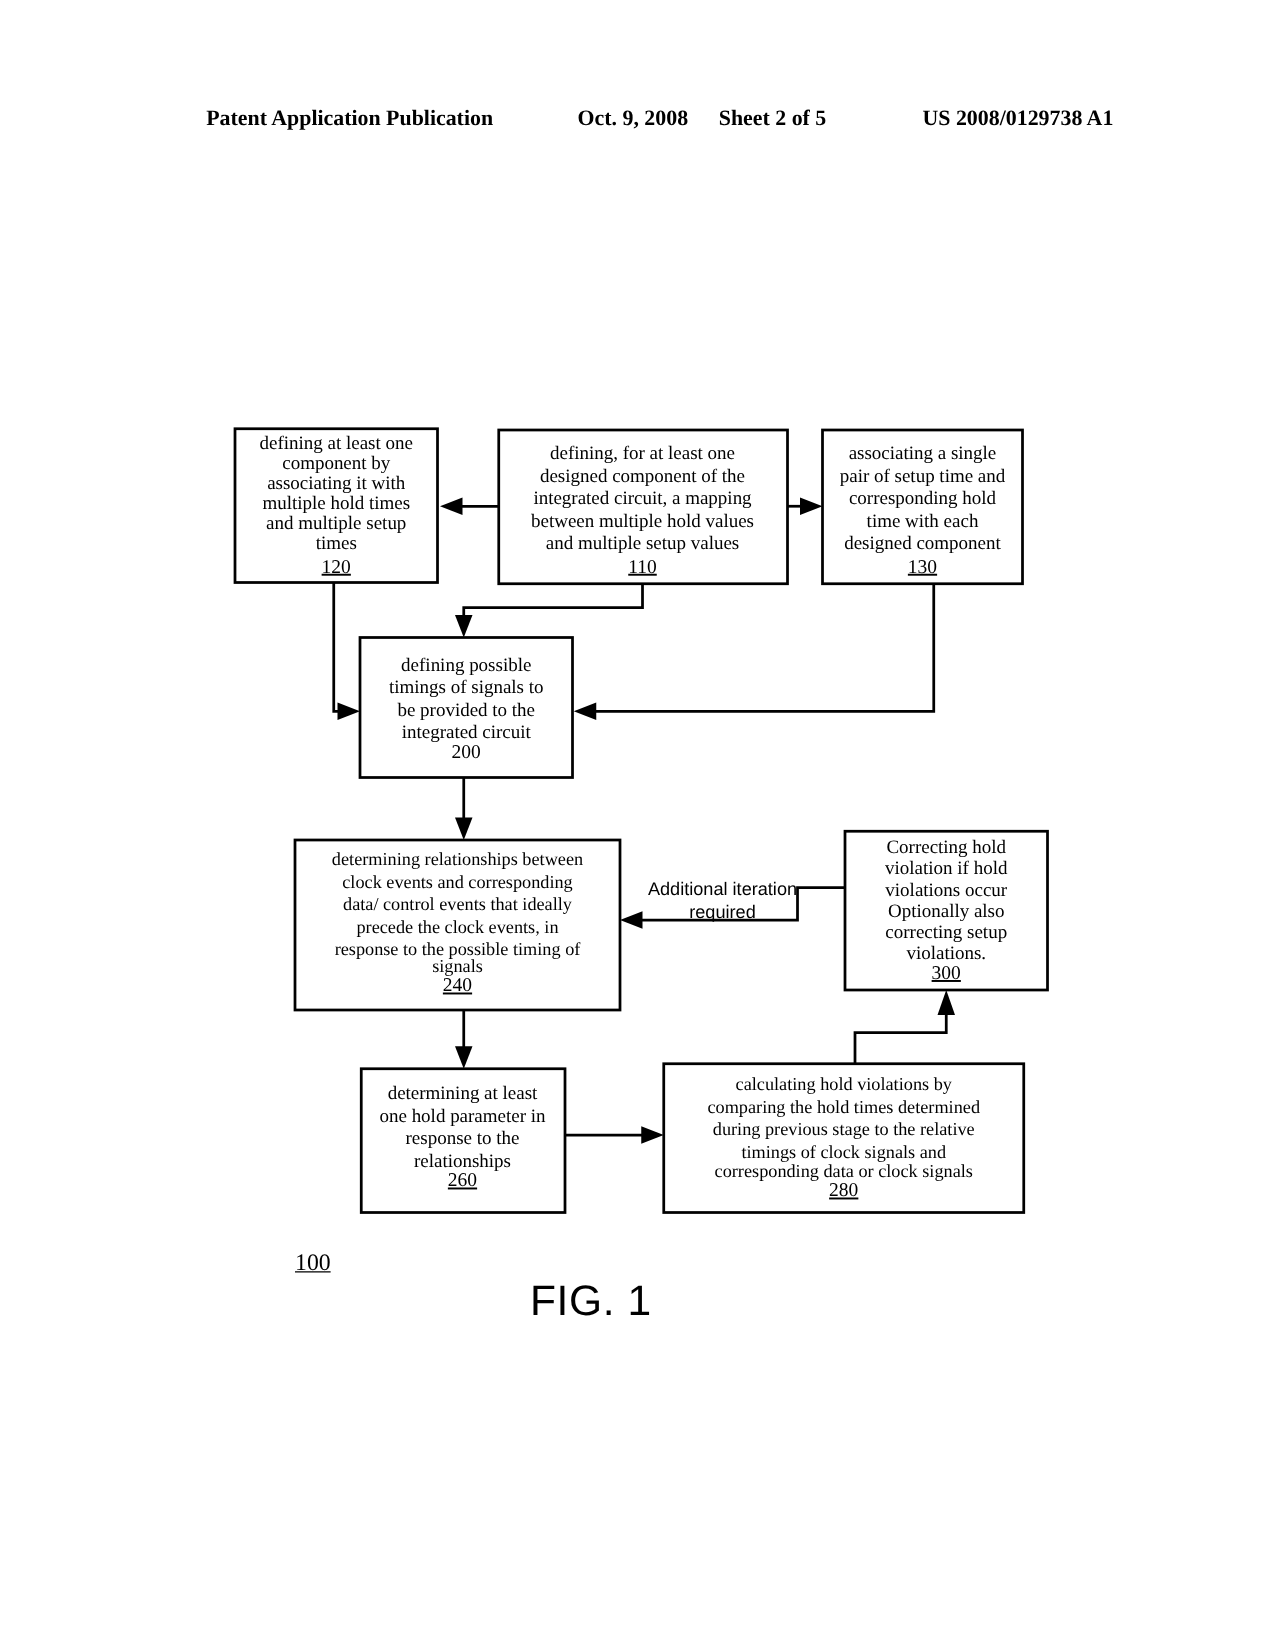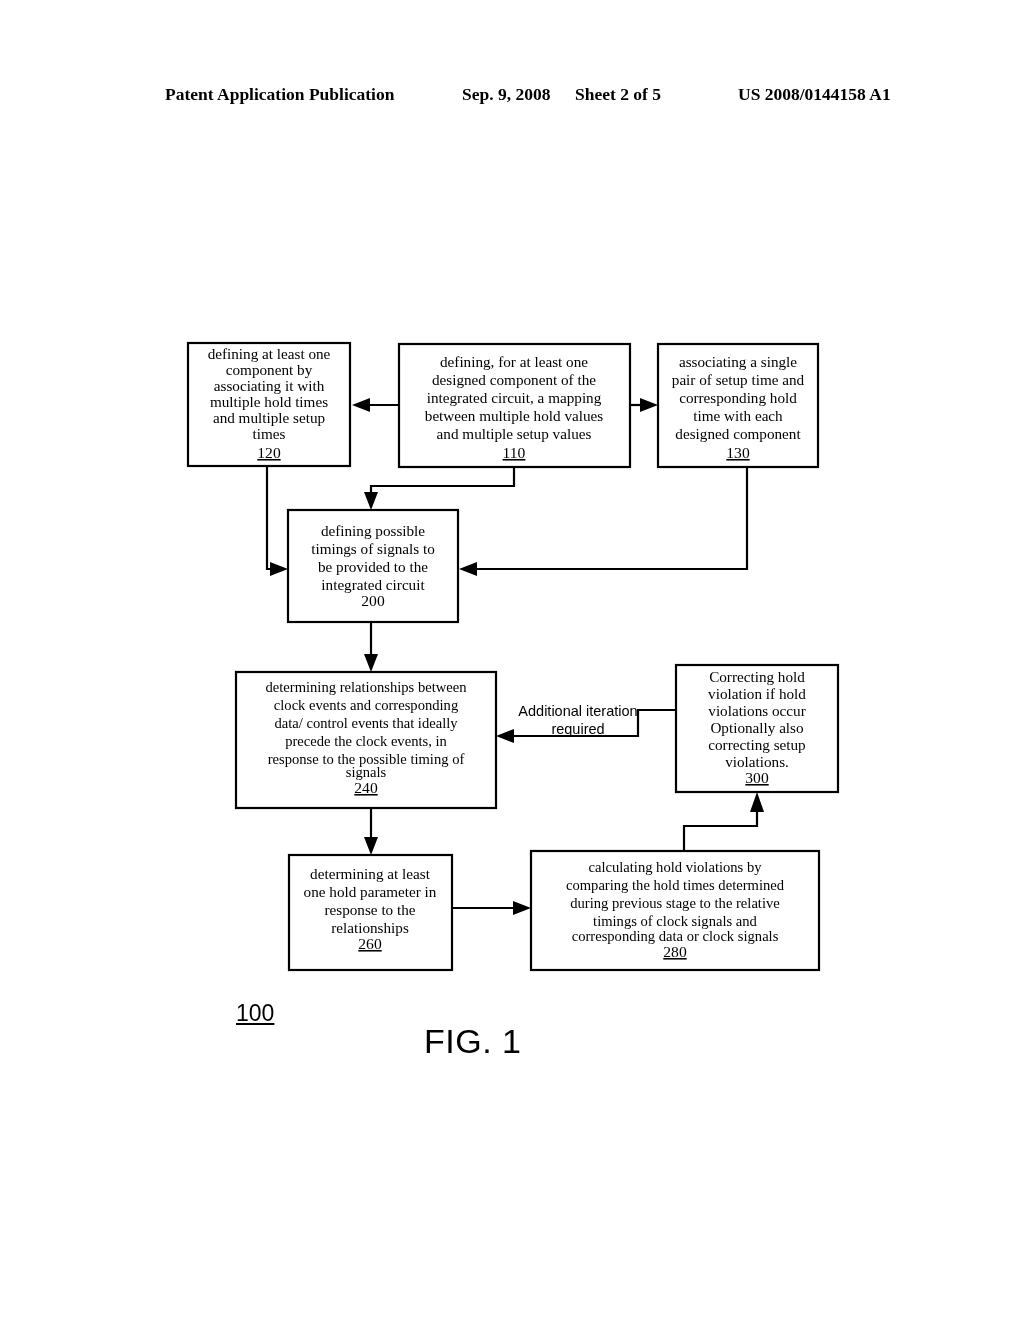--- a/index.html
+++ b/index.html
@@ -92,39 +92,39 @@
     font-family: "Liberation Sans", sans-serif;
     font-size: 34px;
     letter-spacing: 0.5px;
     color: #000000;
     left: 424px;
     top: 1022px;
     white-space: nowrap;
   }
   .reflabel {
     position: absolute;
-    font-family: Liberation Sans, sans-serif;
-    font-size: 23px;
+    font-family: Liberation Serif, serif;
+    font-size: 19px;
     color: #000000;
     left: 236px;
     top: 1000px;
     text-decoration: underline;
     white-space: nowrap;
   }
 </style>
 </head>
 <body>
 
 <div id="page">
 
   <div class="hdr">
     <span class="hdr-pub">Patent Application Publication</span>
-    <span class="hdr-date">Sep. 9, 2008</span>
+    <span class="hdr-date">Oct. 9, 2008</span>
     <span class="hdr-sheet">Sheet 2 of 5</span>
-    <span class="hdr-num">US 2008/0144158 A1</span>
+    <span class="hdr-num">US 2008/0129738 A1</span>
   </div>
 
   <svg id="flow" viewBox="0 0 1024 1320">
 
     <g>
       <line class="conn" x1="399" y1="405" x2="360" y2="405"></line>
       <polygon class="arrowhead" points="352,405 370,398 370,412"></polygon>
     </g>
 
     <g>

